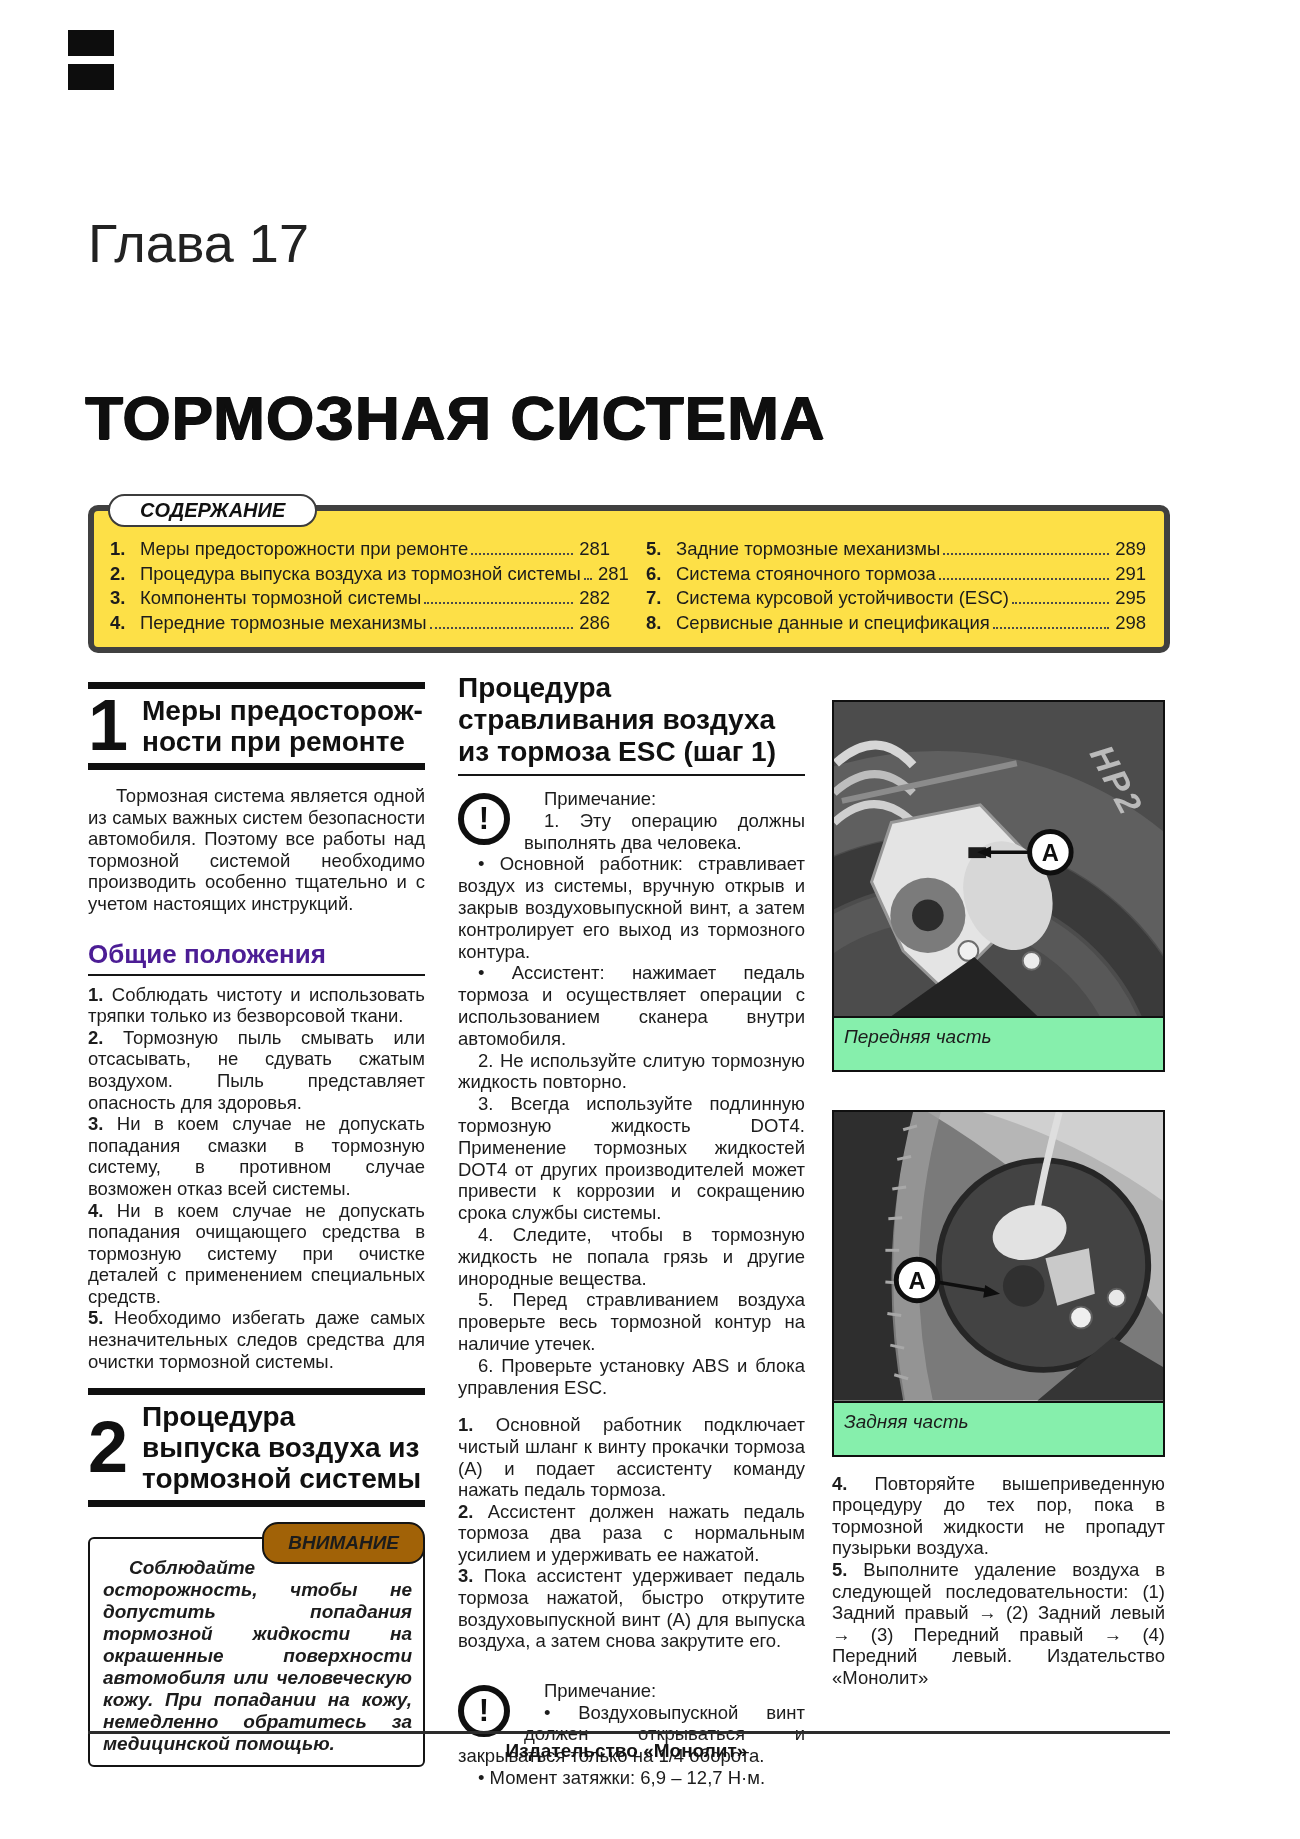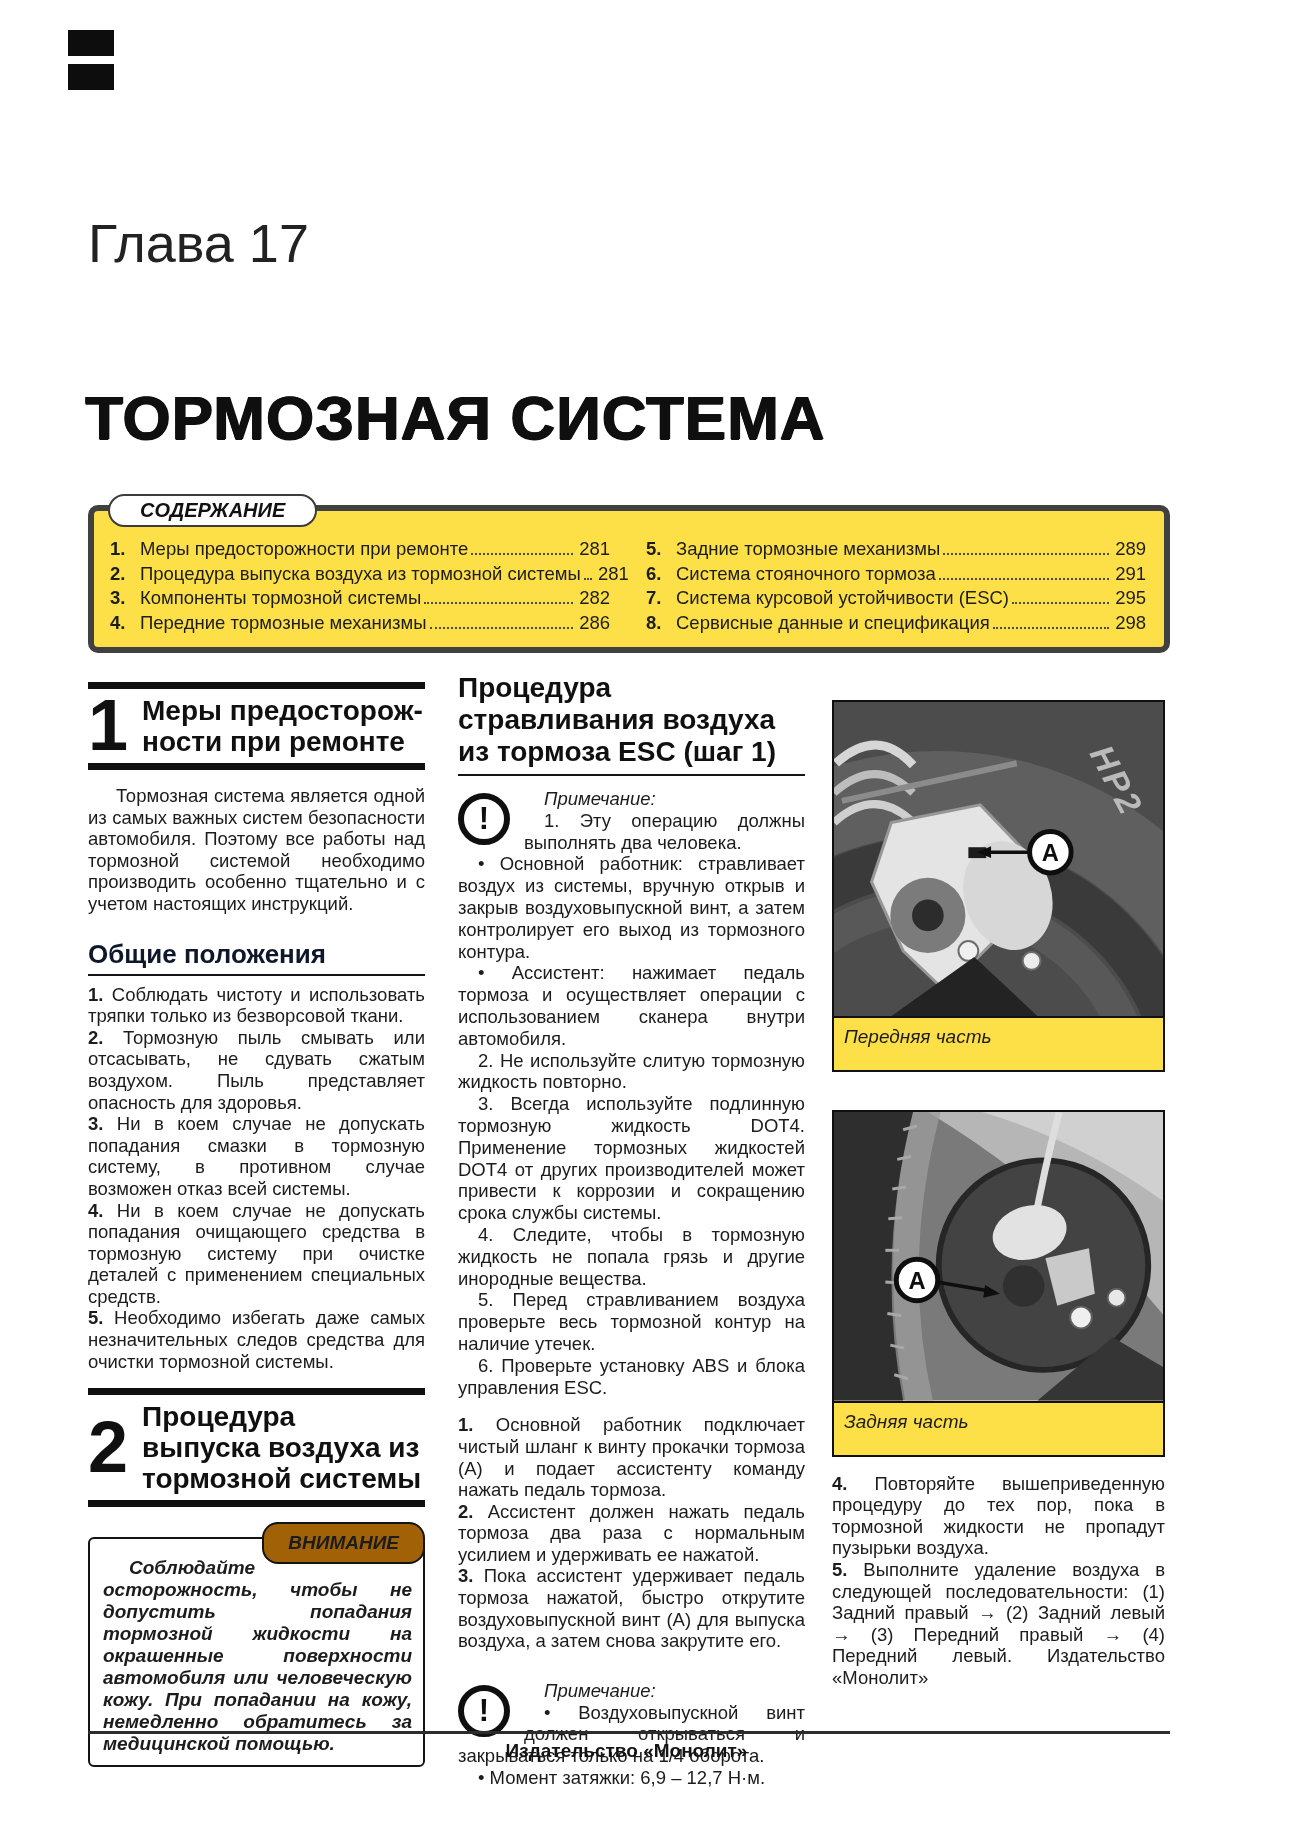--- a/index.html
+++ b/index.html
@@ -50,21 +50,21 @@
   }
   .sec-num{font-size:72px;font-weight:bold;line-height:0.8;color:#101010;flex:none;}
   .sec-title{font-size:28px;font-weight:bold;line-height:31px;color:#101010;}
   .sec2{margin-top:16px;}
 
   p{margin:0;}
   .body-text{font-size:18.5px;line-height:21.6px;text-align:justify;}
   .intro{margin-top:15px;text-indent:28px;}
   .subhead{
     font-size:26px;font-weight:bold;margin-top:24px;padding-bottom:4px;
-    border-bottom:2.5px solid #151515;color:#0f172a;
+    border-bottom:2.5px solid #151515;color:#4c1d95;
   }
   .items{margin-top:8px;}
   .item{font-size:18.5px;line-height:21.6px;text-align:justify;}
   .inum{font-weight:bold;}
 
   
   .warnbox{
     position:relative;margin-top:30px;border:2.5px solid #141414;border-radius:6px;
     padding:18px 11px 10px 13px;
   }
@@ -78,30 +78,30 @@
   .midtitle{
     font-size:28px;font-weight:bold;line-height:32px;color:#101010;margin:0;
     padding-bottom:6px;border-bottom:2.5px solid #151515;
   }
   .noteblock{margin-top:12px;}
   .note-icon{
     float:left;width:40px;height:40px;border:6px solid #0f0f0f;border-radius:50%;
     margin:5px 14px 4px 0;text-align:center;font-weight:bold;font-size:31px;line-height:40px;color:#0f0f0f;
   }
   .note-line{font-size:18.5px;line-height:21.8px;text-align:justify;text-indent:20px;}
-  .note-label{font-style:italic;font-size:18.5px;line-height:21.8px;text-indent:20px;}
+  .note-label{font-size:18.5px;line-height:21.8px;text-indent:20px;}
   .steps{margin-top:16px;}
   .clear{clear:both;}
 
   
   .photobox{border:2.5px solid #101010;background:#fff;}
   .photobox + .photobox{margin-top:38px;}
   .photobox svg{display:block;width:100%;}
   .caption{
-    border-top:2.5px solid #101010;background:#fde047;font-style:italic;font-size:19px;
+    border-top:2.5px solid #101010;background:#86efac;font-style:italic;font-size:19px;
     padding:8px 10px 22px 10px;
   }
   .rsteps{margin-top:16px;}
 
   
   .footrule{position:absolute;left:88px;top:1731px;width:1082px;height:2.5px;background:#2c2c2c;}
   .foottext{position:absolute;left:88px;top:1740px;width:1077px;text-align:center;font-size:19px;font-weight:bold;color:#141414;}
 </style>
 </head>
 <body>

